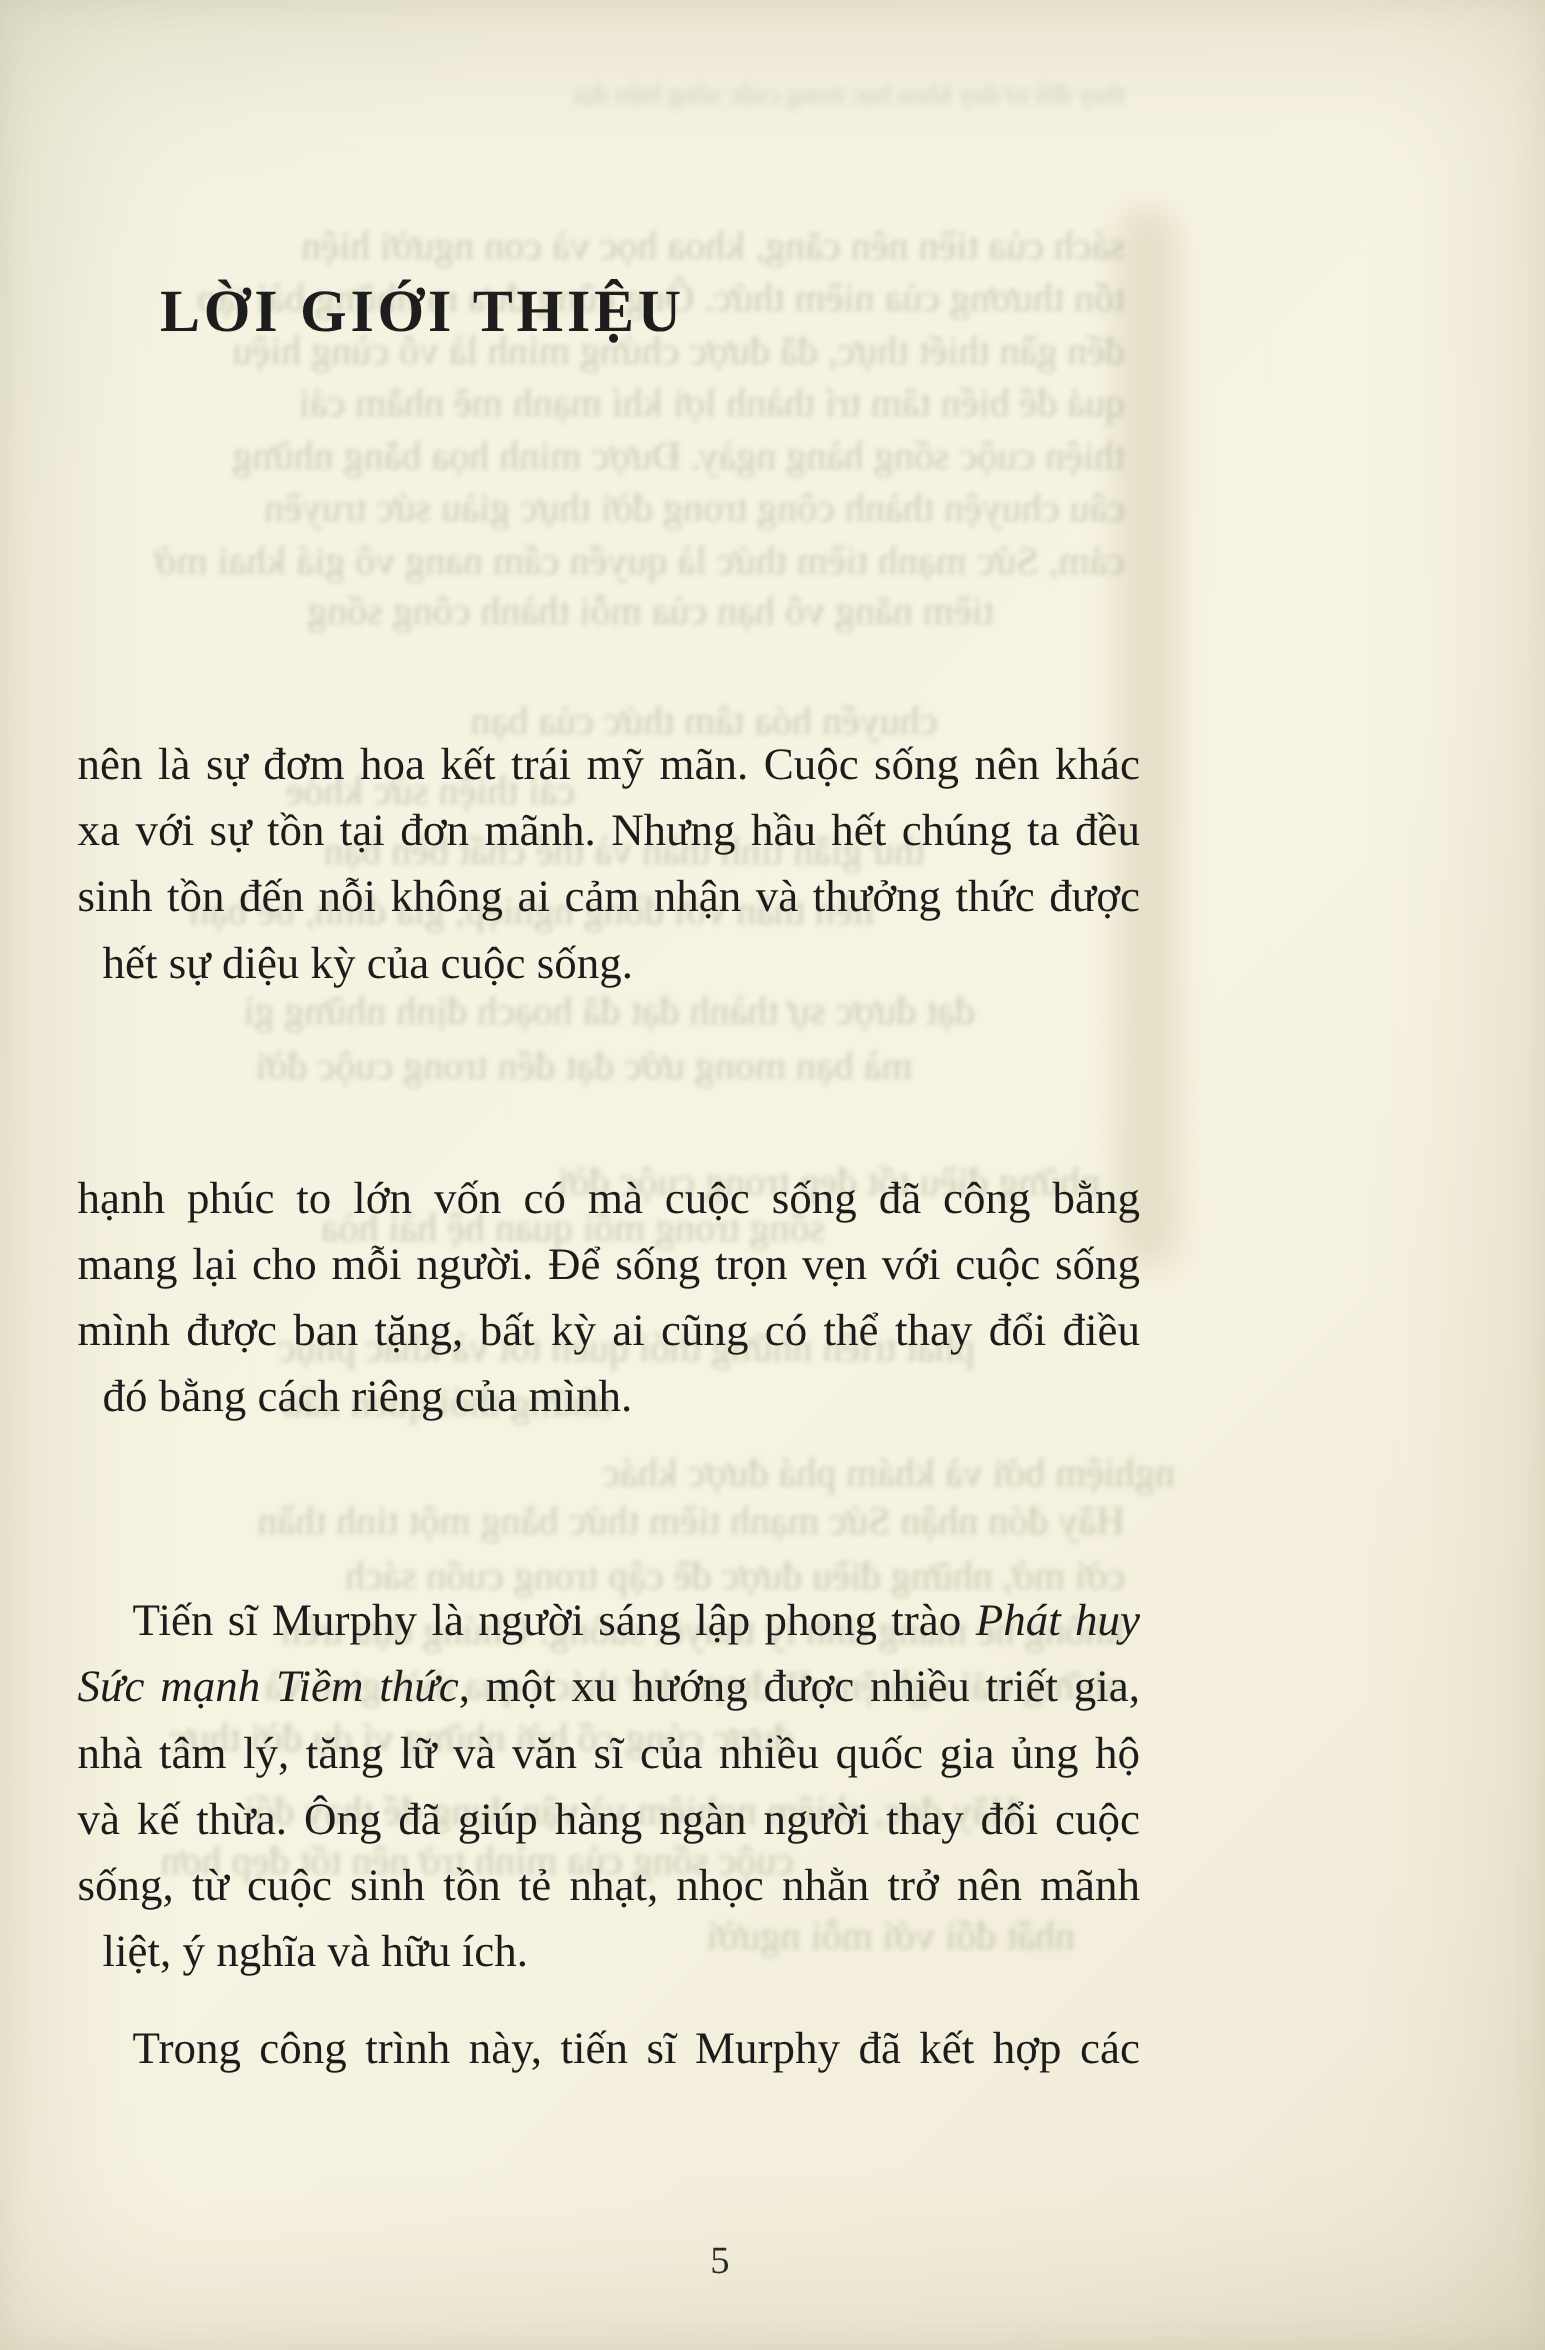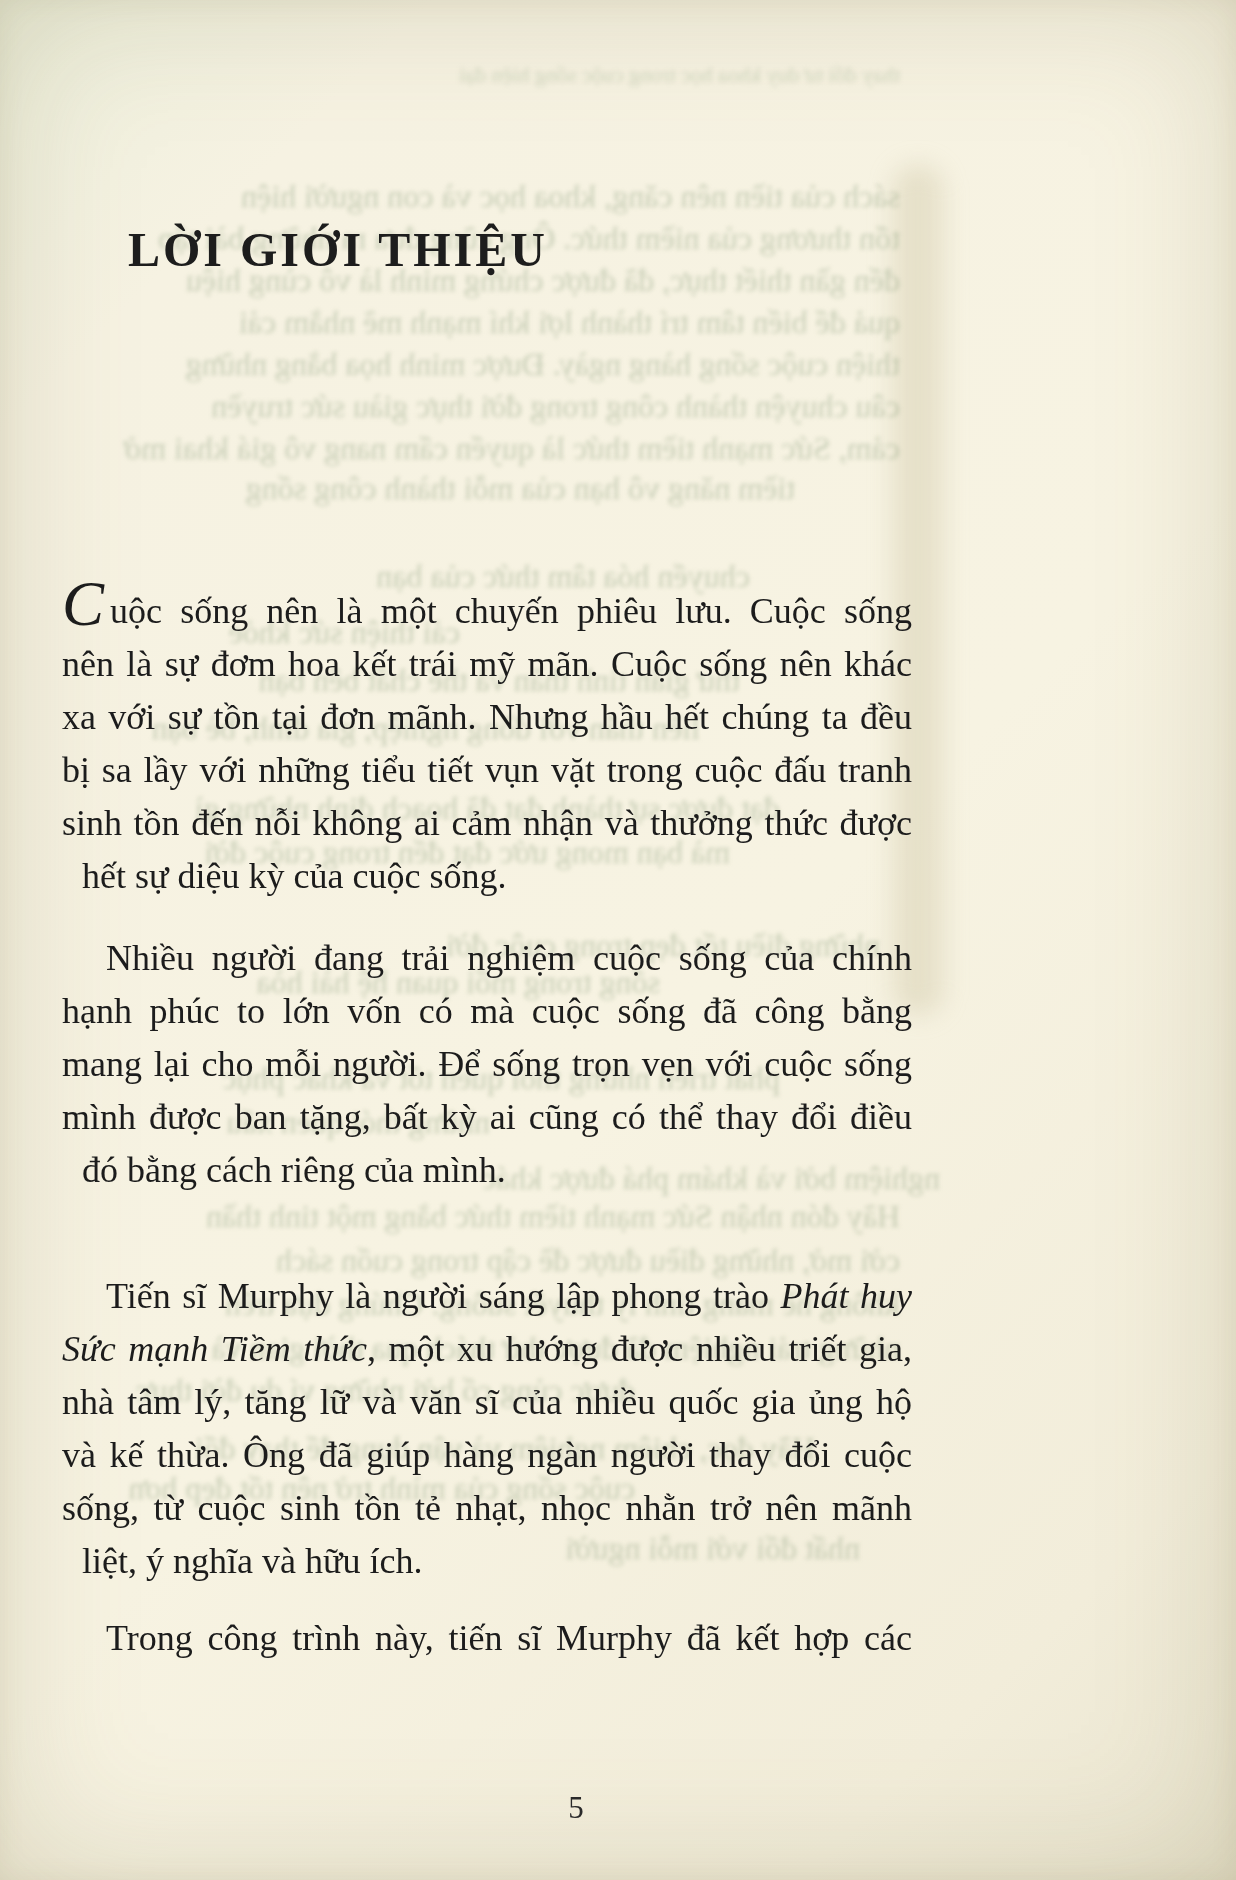--- a/index.html
+++ b/index.html
@@ -89,29 +89,26 @@
       <div class="bleed" style="top: 1328px; left: 95px; width: 805px;">những trải nghiệm đã được thử thách qua thời gian và</div>
       <div class="bleed" style="top: 1370px; left: 95px; width: 540px;">được củng cố bởi những ví dụ đời thực</div>
       <div class="bleed" style="top: 1428px; left: 95px; width: 720px;">Hãy đọc, chiêm nghiệm và vận dụng để thay đổi</div>
       <div class="bleed" style="top: 1468px; left: 95px; width: 540px;">cuộc sống của mình trở nên tốt đẹp hơn</div>
       <div class="bleed" style="top: 1528px; left: 520px; width: 340px;">nhất đối với mỗi người</div>
     </div>
   <div class="right-band"></div>
   <h1 class="heading">LỜI GIỚI THIỆU</h1>
   <div id="paras">
       <div class="para para-0">
-        <div class="bline"><span class="dropcap">C</span>uộc sống nên là một chuyến phiêu lưu. Cuộc sống</div>
         <div class="bline">nên là sự đơm hoa kết trái mỹ mãn. Cuộc sống nên khác</div>
         <div class="bline">xa với sự tồn tại đơn mãnh. Nhưng hầu hết chúng ta đều</div>
-        <div class="bline">bị sa lầy với những tiểu tiết vụn vặt trong cuộc đấu tranh</div>
         <div class="bline">sinh tồn đến nỗi không ai cảm nhận và thưởng thức được</div>
         <div class="bline plast">hết sự diệu kỳ của cuộc sống.</div>
       </div>
       <div class="para para-1">
-        <div class="bline ind">Nhiều người đang trải nghiệm cuộc sống của chính</div>
         <div class="bline">hạnh phúc to lớn vốn có mà cuộc sống đã công bằng</div>
         <div class="bline">mang lại cho mỗi người. Để sống trọn vẹn với cuộc sống</div>
         <div class="bline">mình được ban tặng, bất kỳ ai cũng có thể thay đổi điều</div>
         <div class="bline plast">đó bằng cách riêng của mình.</div>
       </div>
       <div class="para para-2">
         <div class="bline ind"><span>Tiến sĩ Murphy là người sáng lập phong trào </span><span class="it">Phát huy</span></div>
         <div class="bline"><span class="it">Sức mạnh Tiềm thức</span><span>, một xu hướng được nhiều triết gia,</span></div>
         <div class="bline">nhà tâm lý, tăng lữ và văn sĩ của nhiều quốc gia ủng hộ</div>
         <div class="bline">và kế thừa. Ông đã giúp hàng ngàn người thay đổi cuộc</div>

